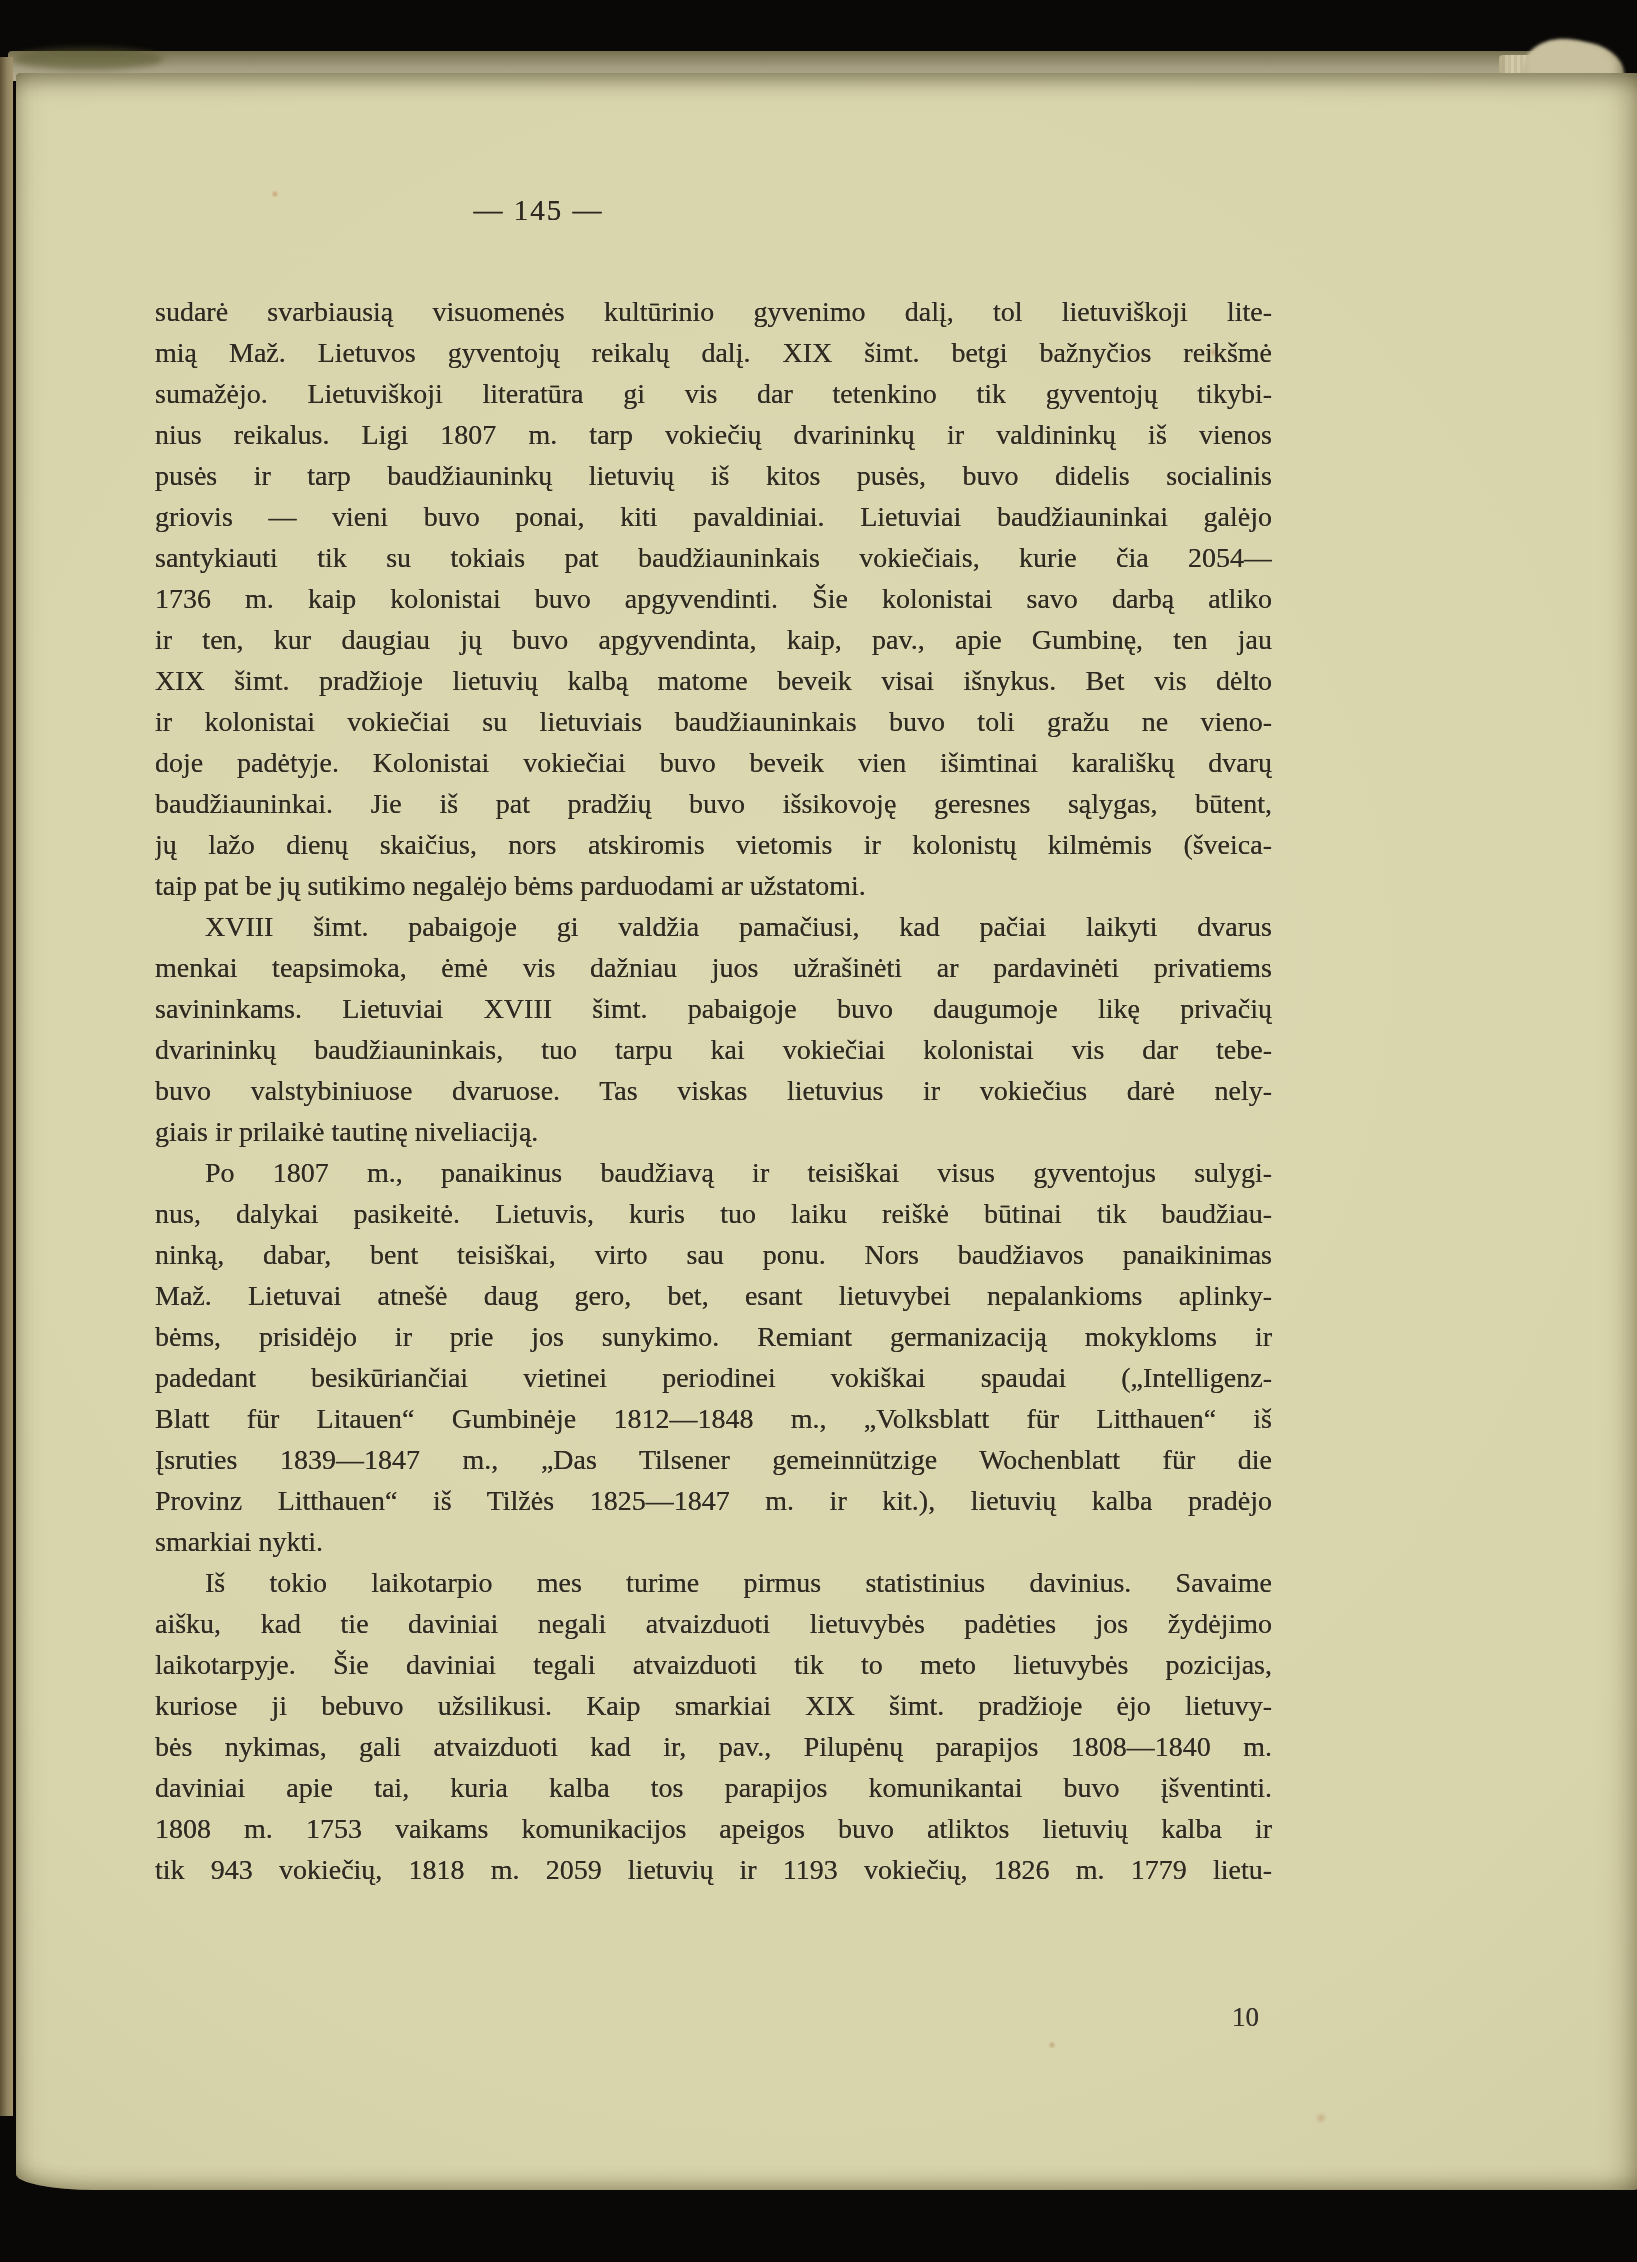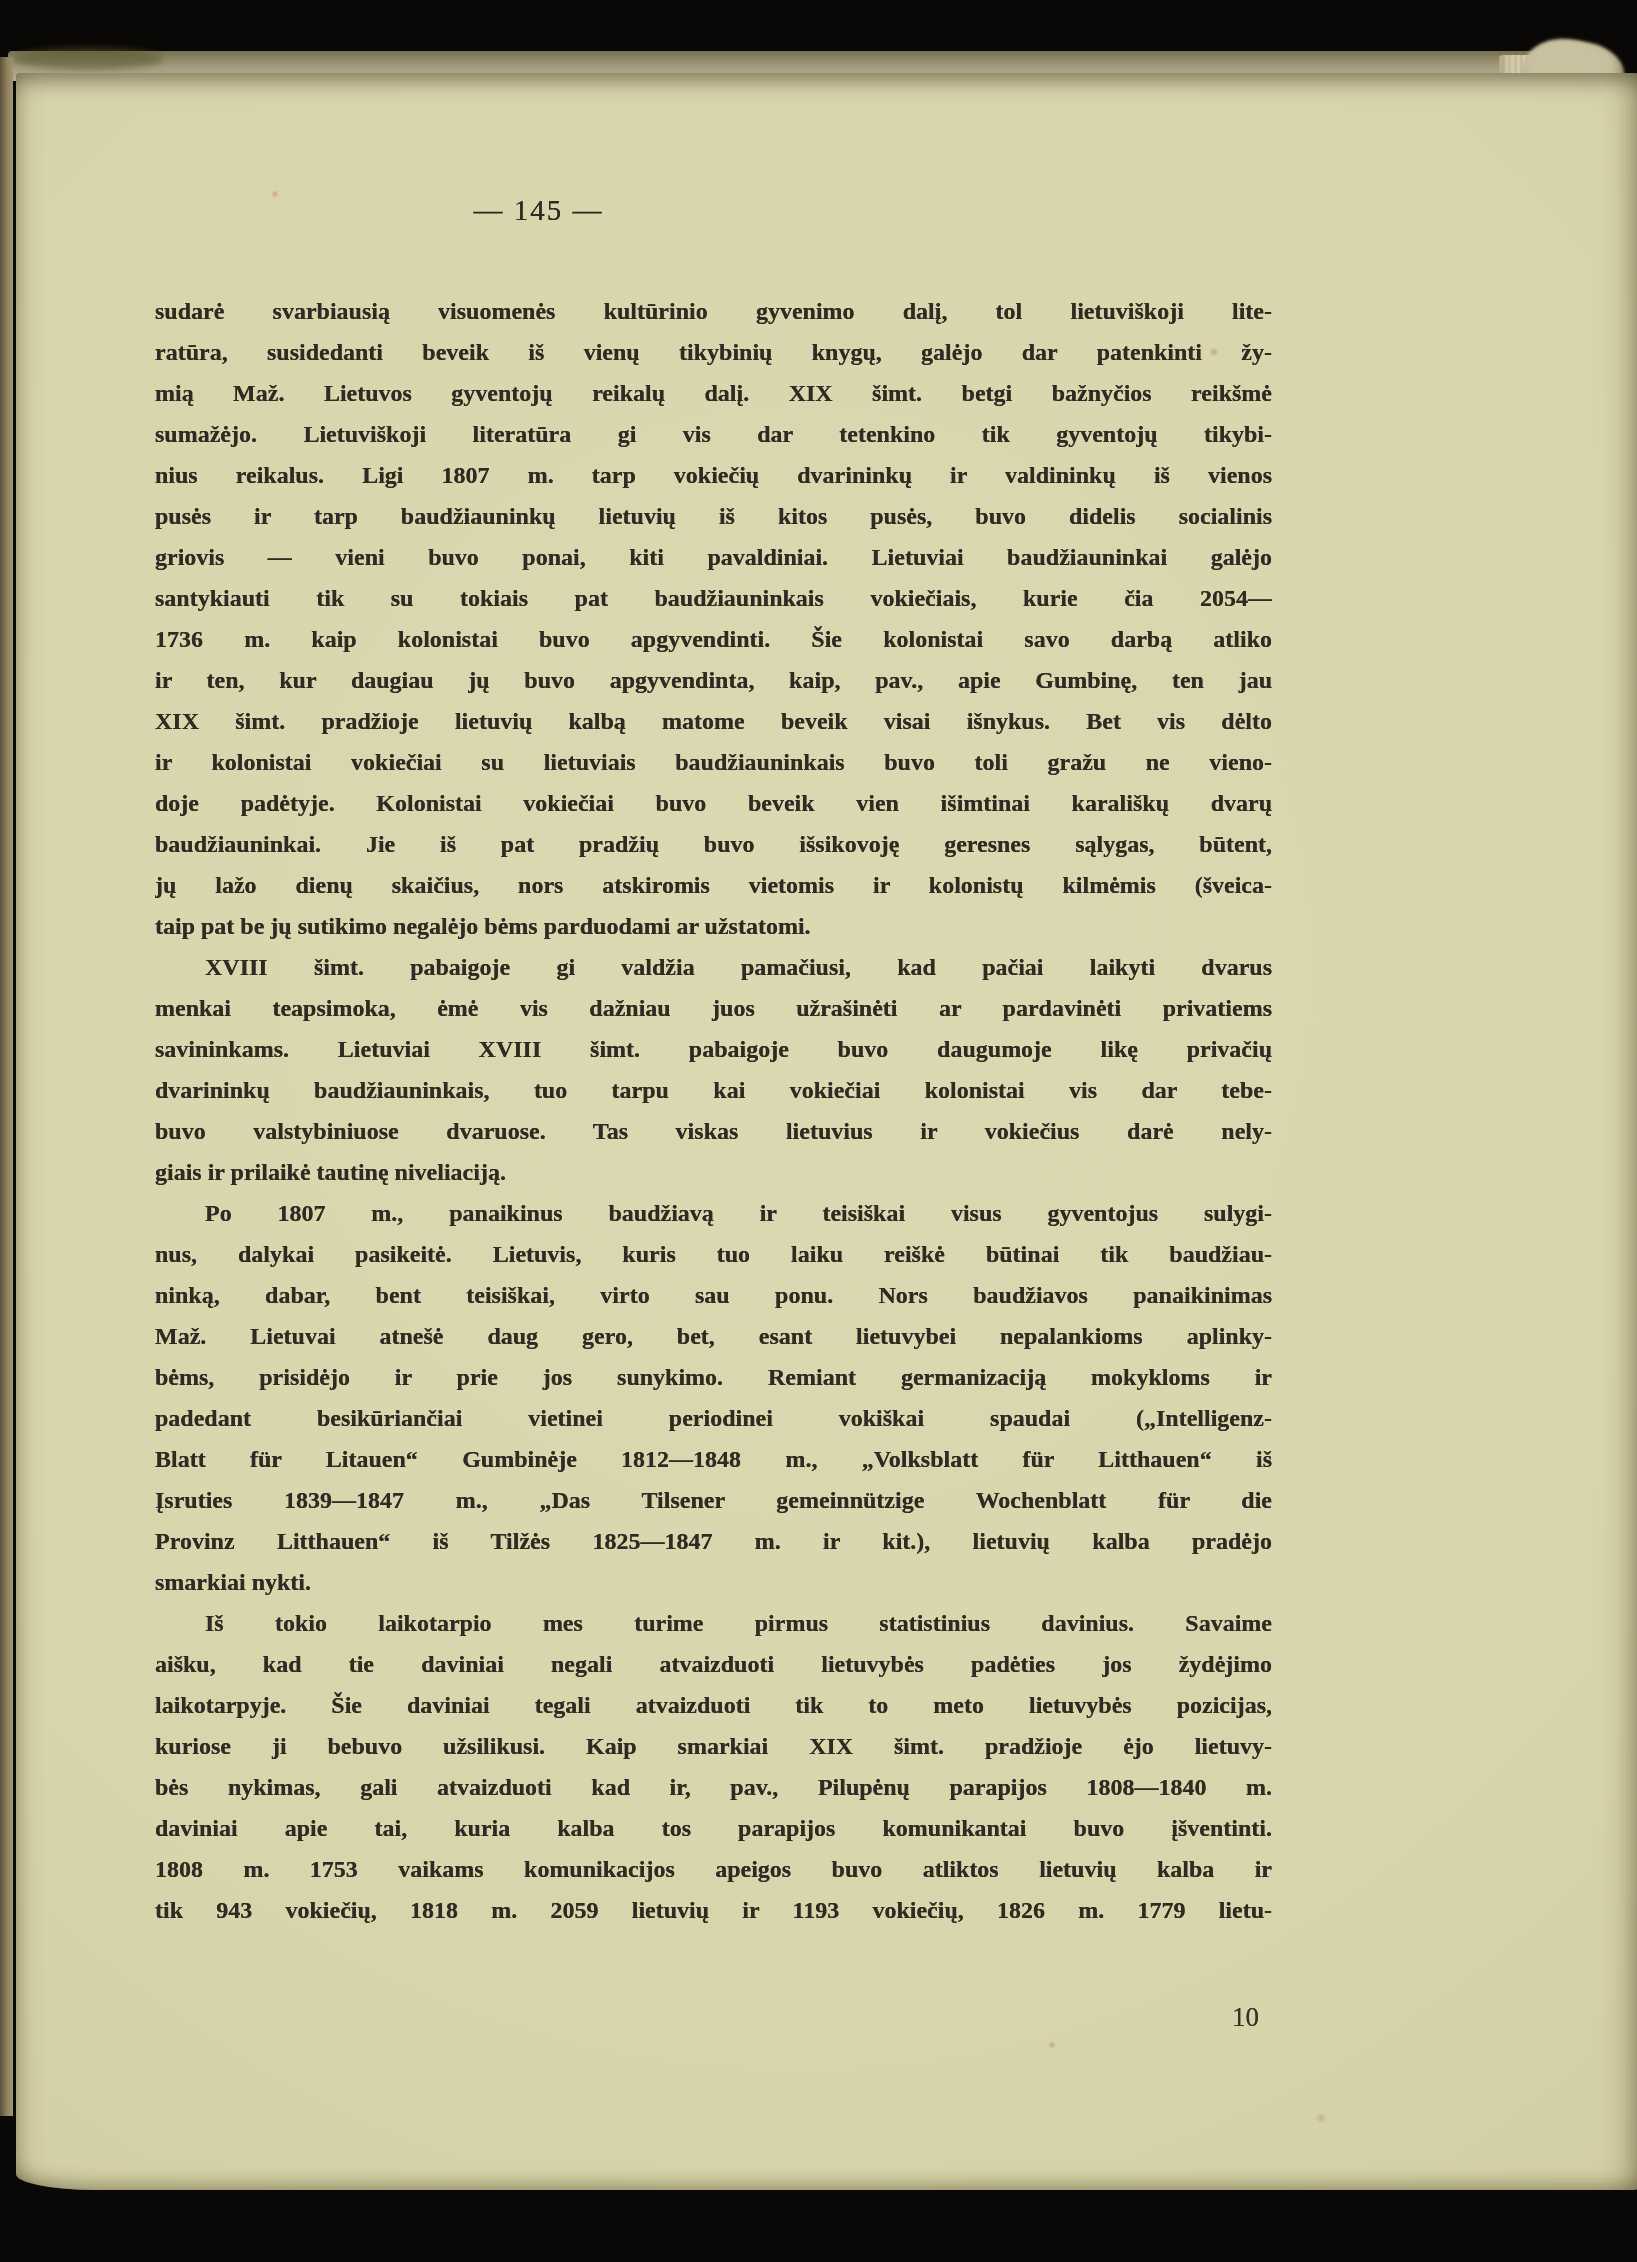--- a/index.html
+++ b/index.html
@@ -80,21 +80,21 @@
   }
 
   .page-number{
     position:absolute;top:121px;left:384px;width:277px;
     text-align:center;font-size:29px;letter-spacing:2px;color:#2e2a22;
     text-shadow:0 0 0.5px rgba(46,42,34,.9);
   }
 
   .text-block{
     position:absolute;left:139px;top:218px;width:1117px;
-    font-size:24px;color:#2f2b23;font-weight:bold;
+    font-size:28px;color:#2f2b23;
   }
   .line{
     height:41px;line-height:41px;
     text-align:justify;text-align-last:justify;
     text-shadow:0 0 0.5px rgba(47,43,36,.85);
     overflow:hidden;white-space:normal;
   }
   .line.para-end{text-align-last:left;}
   .line.indent{text-indent:50px;}
 
@@ -121,21 +121,20 @@
   <div class="fray fray-bottom-right"></div>
   <div class="fray fray-thread-b1"></div>
   <div class="fray fray-thread-b2"></div>
   <div class="fray fray-top-left"></div>
 
   <div class="page">
     <div class="page-number">— 145 —</div>
 
     <div class="text-block">
         <div class="line">sudarė svarbiausią visuomenės kultūrinio gyvenimo dalį, tol lietuviškoji lite-</div>
-        <div class="line">ratūra, susidedanti beveik iš vienų tikybinių knygų, galėjo dar patenkinti žy-</div>
         <div class="line">mią Maž. Lietuvos gyventojų reikalų dalį. XIX šimt. betgi bažnyčios reikšmė</div>
         <div class="line">sumažėjo. Lietuviškoji literatūra gi vis dar tetenkino tik gyventojų tikybi-</div>
         <div class="line">nius reikalus. Ligi 1807 m. tarp vokiečių dvarininkų ir valdininkų iš vienos</div>
         <div class="line">pusės ir tarp baudžiauninkų lietuvių iš kitos pusės, buvo didelis socialinis</div>
         <div class="line">griovis — vieni buvo ponai, kiti pavaldiniai. Lietuviai baudžiauninkai galėjo</div>
         <div class="line">santykiauti tik su tokiais pat baudžiauninkais vokiečiais, kurie čia 2054—</div>
         <div class="line">1736 m. kaip kolonistai buvo apgyvendinti. Šie kolonistai savo darbą atliko</div>
         <div class="line">ir ten, kur daugiau jų buvo apgyvendinta, kaip, pav., apie Gumbinę, ten jau</div>
         <div class="line">XIX šimt. pradžioje lietuvių kalbą matome beveik visai išnykus. Bet vis dėlto</div>
         <div class="line">ir kolonistai vokiečiai su lietuviais baudžiauninkais buvo toli gražu ne vieno-</div>

